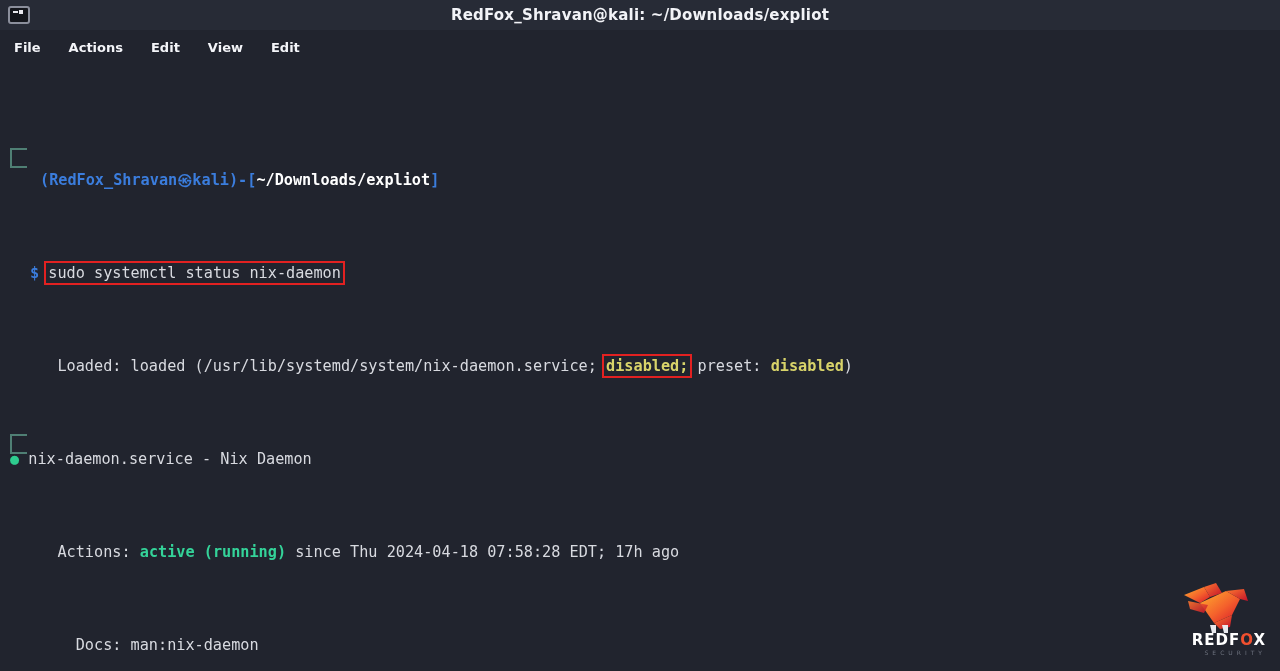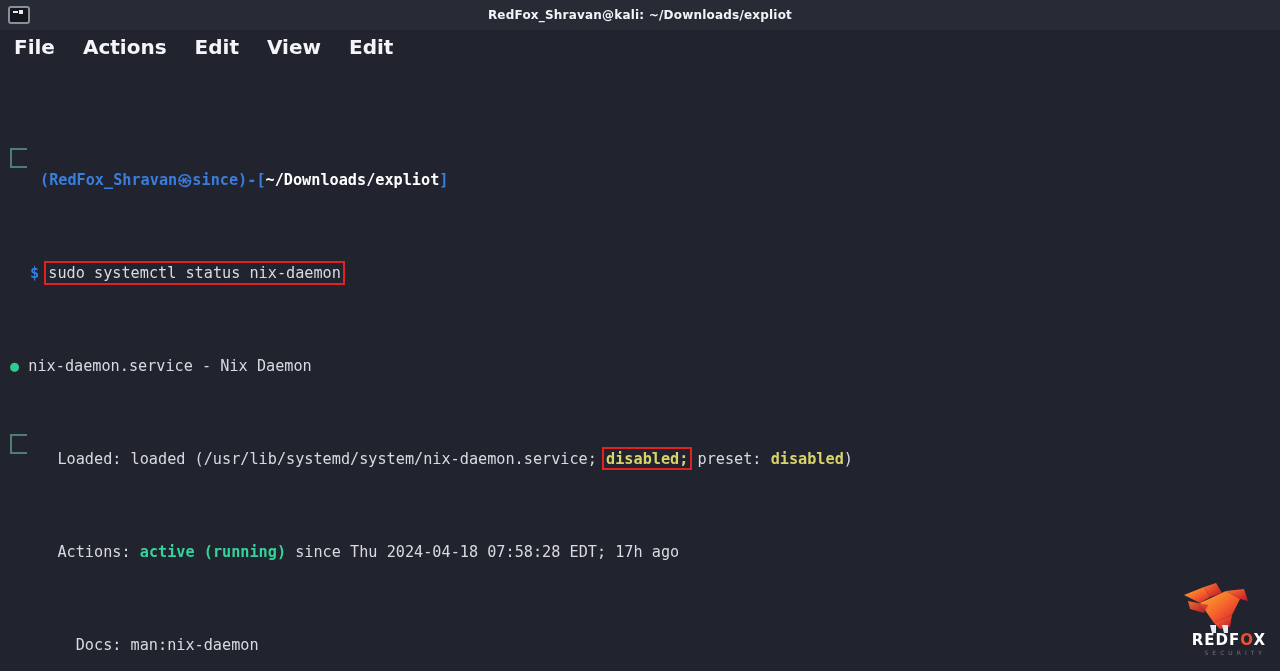--- a/index.html
+++ b/index.html
@@ -50,38 +50,38 @@
     top: 2px;
     width: 4px;
     height: 4px;
     background: #e8e8ee;
   }
   .window-title {
     width: 100%;
     text-align: center;
     font-family: "DejaVu Sans", sans-serif;
     font-weight: bold;
-    font-size: 12px;
+    font-size: 15px;
     color: #f2f3f7;
     letter-spacing: 0.2px;
   }
 
   
   .menubar {
     height: 34px;
     background: #21242e;
     display: flex;
     align-items: center;
     padding-left: 14px;
     gap: 28px;
   }
   .menu-item {
     font-family: "DejaVu Sans", sans-serif;
     font-weight: bold;
-    font-size: 20px;
+    font-size: 13px;
     color: #f4f5f9;
     cursor: default;
   }
 
   
   .terminal {
     position: relative;
     padding: 14px 0 0 4px;
     font-family: "DejaVu Sans Mono", monospace;
     font-size: 15.2px;
@@ -173,30 +173,30 @@
   <div class="menu-item">Actions</div>
   <div class="menu-item">Edit</div>
   <div class="menu-item">View</div>
   <div class="menu-item">Edit</div>
 </div>
 
 <div class="terminal">
 
   
   <div class="prompt-bracket" style="top:84px;"></div>
-  <div class="line" style="padding-left:36px;"><span class="c-blue">(</span><span class="c-blue">RedFox_Shravan</span><span class="c-blue">㉿</span><span class="c-blue">since</span><span class="c-blue">)</span><span class="c-blue">-</span><span class="c-blue">[</span><span class="c-white">~/Downloads/expliot</span><span class="c-blue">]</span></div>
+  <div class="line" style="padding-left:36px;"><span class="c-blue">(</span><span class="c-blue">RedFox_Shravan</span><span class="c-blue">㉿</span><span class="c-blue">kali</span><span class="c-blue">)</span><span class="c-blue">-</span><span class="c-blue">[</span><span class="c-white">~/Downloads/expliot</span><span class="c-blue">]</span></div>
 
   
   <div class="line" style="padding-left:26px;"><span class="c-blue">$</span><span class="c-norm"> </span><span class="hl"><span class="c-norm">sudo systemctl status nix-daemon</span></span></div>
 
   
+  <div class="line" style="padding-left:26px;"><span class="c-norm">   Loaded:</span><span class="c-norm"> loaded (/usr/lib/systemd/system/nix-daemon.service; </span><span class="hl"><span class="c-yellow">disabled;</span></span><span class="c-norm"> preset: </span><span class="c-yellow">disabled</span><span class="c-norm">)</span></div>
+
+  
   <div class="line" style="padding-left:6px;"><span class="c-dot">●</span><span class="c-norm"> </span><span class="c-norm">nix-daemon.service - Nix Daemon</span></div>
-
-  
-  <div class="line" style="padding-left:26px;"><span class="c-norm">   Loaded:</span><span class="c-norm"> loaded (/usr/lib/systemd/system/nix-daemon.service; </span><span class="hl"><span class="c-yellow">disabled;</span></span><span class="c-norm"> preset: </span><span class="c-yellow">disabled</span><span class="c-norm">)</span></div>
 
   
   <div class="line" style="padding-left:26px;"><span class="c-norm">   Actions:</span><span class="c-green"> active (running)</span><span class="c-norm"> since Thu 2024-04-18 07:58:28 EDT; 17h ago</span></div>
 
   
   <div class="line" style="padding-left:26px;"><span class="c-norm">     Docs:</span><span class="c-norm"> man:nix-daemon</span></div>
   
 
   
   

